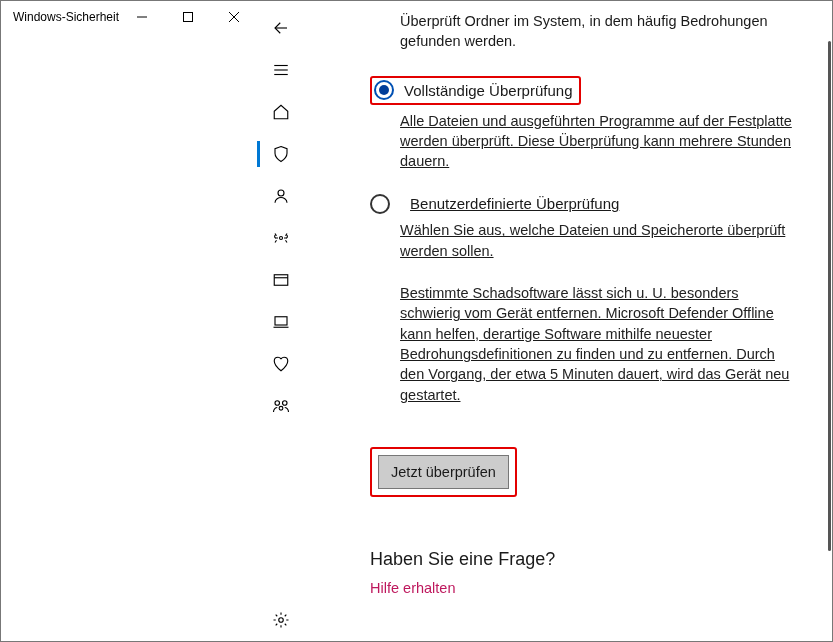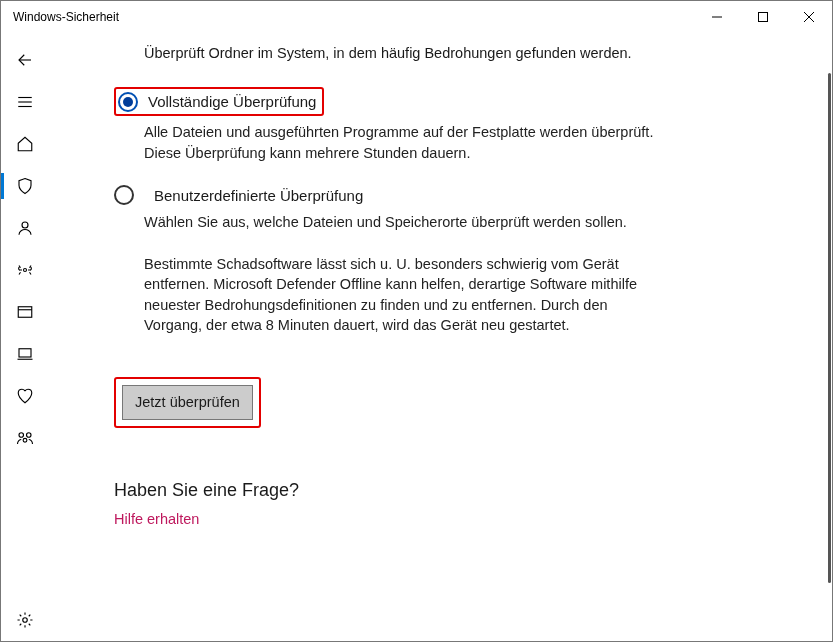--- a/index.html
+++ b/index.html
@@ -1,29 +1,29 @@
 <!DOCTYPE html>
 <html><head>
 <meta charset="utf-8">
 <style>
   * { box-sizing: border-box; margin: 0; padding: 0; }
   html, body { width: 833px; height: 642px; font-family: "Segoe UI", Arial, sans-serif; background: #fff; overflow: hidden; }
-  .window { width: 833px; height: 642px; border: 1px solid #777; display: flex; flex-direction: column; }
+  .window { width: 833px; height: 642px; border: 1px solid #777; display: flex; flex-direction: row; }
   .titlebar { height: 32px; display: flex; align-items: center; border-bottom: 0; }
   .titlebar .title { font-size: 12px; padding-left: 12px; color: #000; flex: 1; }
   .tbtn { width: 46px; height: 32px; display: flex; align-items: center; justify-content: center; color: #000; }
   .tbtn svg { stroke: #000; }
   .body { display: flex; flex: 1; min-height: 0; position: relative; }
   .sidebar { width: 48px; display: flex; flex-direction: column; align-items: center; padding-top: 6px; gap: 0; }
   .sidebar .navicon { width: 48px; height: 42px; display: flex; align-items: center; justify-content: center; position: relative; }
   .sidebar .navicon.active::before { content:""; position:absolute; left:0; top:8px; bottom:8px; width:3px; background:#0078d4; }
   .sidebar .spacer { flex: 1; }
   .content { flex: 1; padding: 10px 40px 0 65px; overflow-y: auto; font-size: 14.5px; color: #1a1a1a; line-height: 1.4; position: relative; }
   .desc-first { padding-left: 30px; max-width: 540px; margin-bottom: 24px;}
-  .option { margin-bottom: 22px; max-width: 560px; }
+  .option { margin-bottom: 22px; max-width: 560px; text-decoration: underline; }
   .radio-row { display: flex; align-items: center; gap: 20px; }
   .radio { width: 20px; height: 20px; border: 2px solid #333; border-radius: 50%; display: inline-flex; align-items: center; justify-content: center; flex-shrink:0; }
   .radio.checked { border-color: #0050b3; }
   .radio.checked .dot { width: 10px; height: 10px; border-radius: 50%; background: #003d99; }
   .opt-label { font-size: 15px; font-weight: 500; }
   .opt-desc { padding-left: 30px; margin-top: 6px; color: #222; max-width: 540px; }
   .highlight-box { border: 2.5px solid #e30000; border-radius: 3px; padding: 2px 6px 2px 2px; display: inline-flex; align-items:center; gap:10px; }
   .scan-btn {
     background: #ccc; border: 1px solid #777; padding: 6px 12px; font-size: 14.5px; display:inline-block;
   }
@@ -144,21 +144,21 @@
 
       <div class="option">
         <div class="radio-row">
           <span class="radio"></span>
           <span class="opt-label">Benutzerdefinierte Überprüfung</span>
         </div>
         <p class="opt-desc">Wählen Sie aus, welche Dateien und Speicherorte überprüft werden sollen.</p>
       </div>
 
       <div class="option">
-        <p class="opt-desc">Bestimmte Schadsoftware lässt sich u. U. besonders schwierig vom Gerät entfernen. Microsoft Defender Offline kann helfen, derartige Software mithilfe neuester Bedrohungsdefinitionen zu finden und zu entfernen. Durch den Vorgang, der etwa 8 Minuten dauert, wird das Gerät neu gestartet.</p>
+        <p class="opt-desc">Bestimmte Schadsoftware lässt sich u. U. besonders schwierig vom Gerät entfernen. Microsoft Defender Offline kann helfen, derartige Software mithilfe neuester Bedrohungsdefinitionen zu finden und zu entfernen. Durch den Vorgang, der etwa 5 Minuten dauert, wird das Gerät neu gestartet.</p>
       </div>
 
       <span class="scan-btn-wrap">
         <span class="scan-btn">Jetzt überprüfen</span>
       </span>
 
       <h3 class="question-head">Haben Sie eine Frage?</h3>
       <p class="help-link">Hilfe erhalten</p>
     </div>
     <div class="scroll-indicator"></div>

